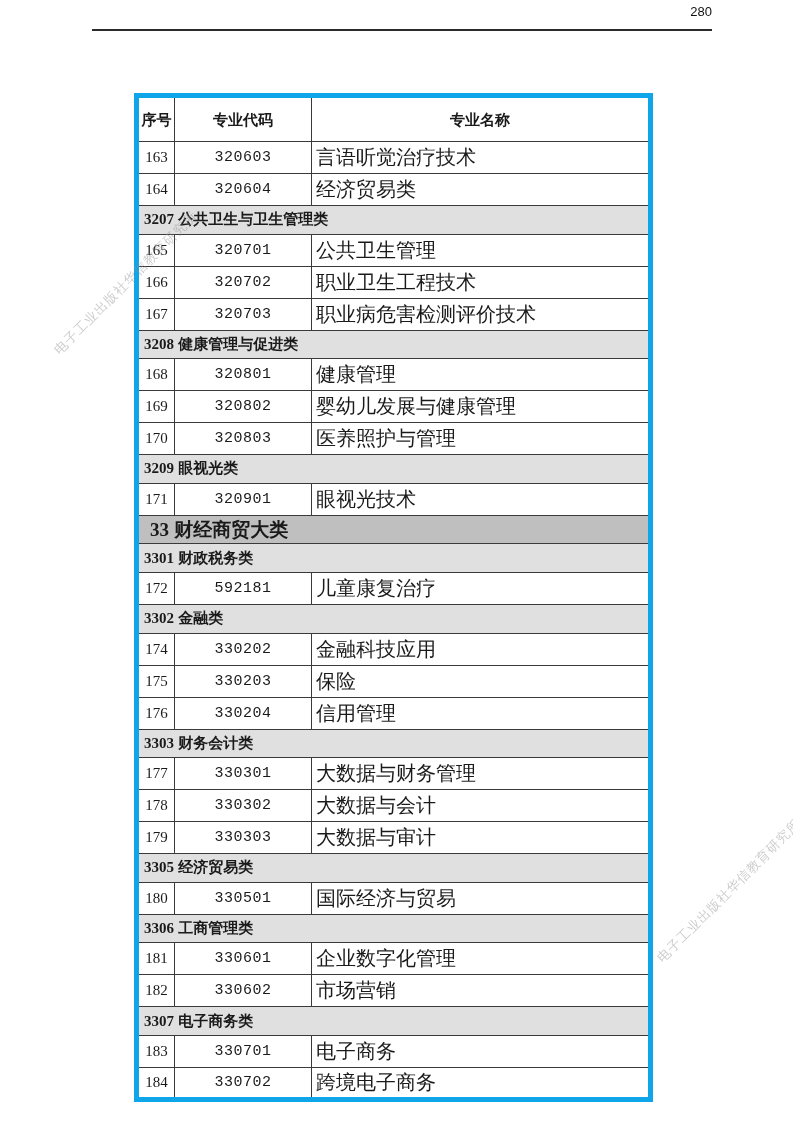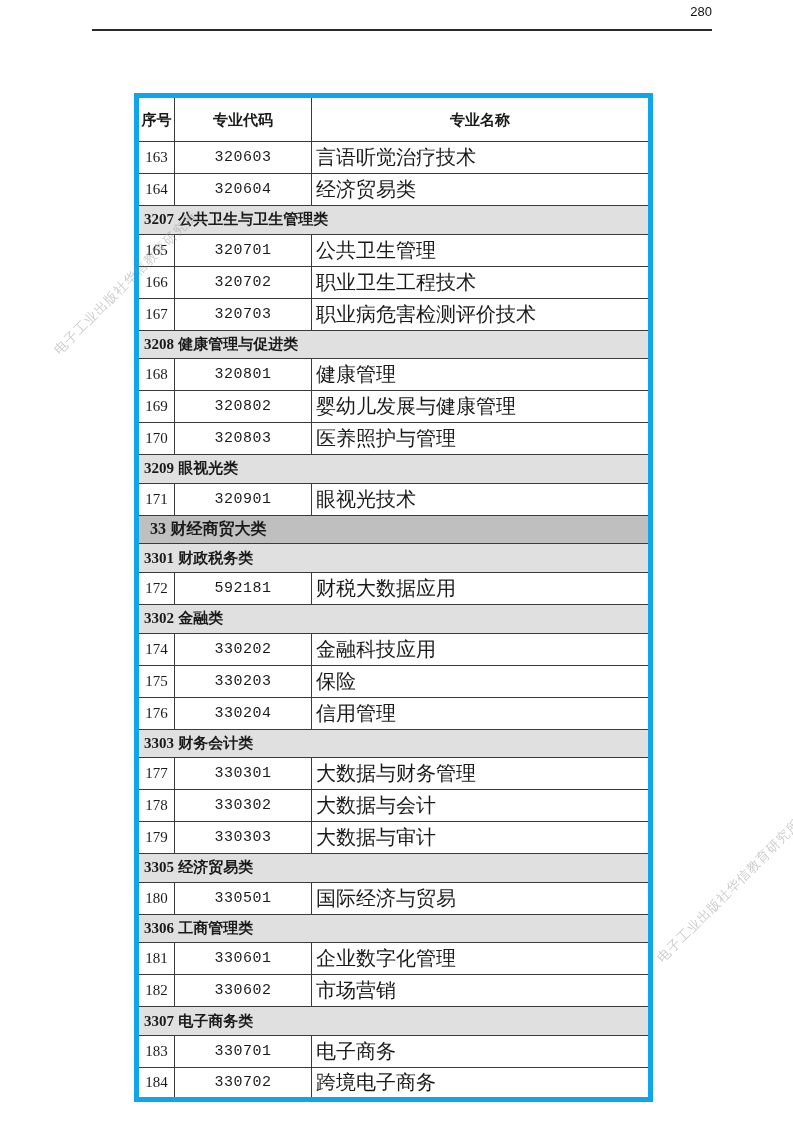--- a/index.html
+++ b/index.html
@@ -78,21 +78,21 @@
   tr.row-section td {
     background: #e0e0e0;
     padding-left: 5px;
     font-weight: bold;
     font-size: 15px;
   }
   tr.row-major td {
     background: #bfbfbf;
     padding-left: 11px;
     font-weight: bold;
-    font-size: 16px;
+    font-size: 19px;
   }
   .sec-code {
     font-family: "Liberation Serif", serif;
     font-weight: bold;
   }
   .sec-name {
     font-family: "Liberation Sans", sans-serif;
     font-weight: bold;
   }
   .watermark {
@@ -195,21 +195,21 @@
         </tr>
         <tr class="row-major">
           <td colspan="3"><span class="sec-code">33</span> <span class="sec-name">财经商贸大类</span></td>
         </tr>
         <tr class="row-section">
           <td colspan="3"><span class="sec-code">3301</span> <span class="sec-name">财政税务类</span></td>
         </tr>
         <tr class="row-data">
           <td class="cell-no">172</td>
           <td class="cell-code">592181</td>
-          <td class="cell-name">财税大数据应用</td>
+          <td class="cell-name">儿童康复治疗</td>
         </tr>
         <tr class="row-section">
           <td colspan="3"><span class="sec-code">3302</span> <span class="sec-name">金融类</span></td>
         </tr>
         <tr class="row-data">
           <td class="cell-no">174</td>
           <td class="cell-code">330202</td>
           <td class="cell-name">金融科技应用</td>
         </tr>
         <tr class="row-data">

